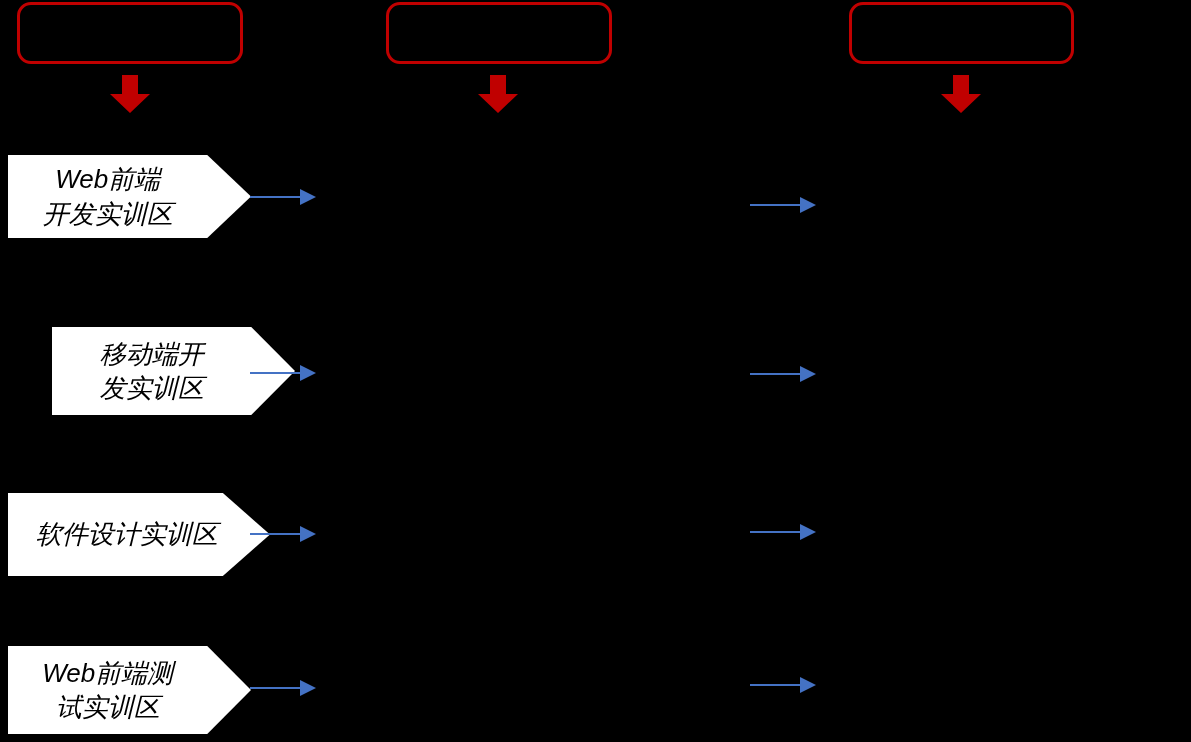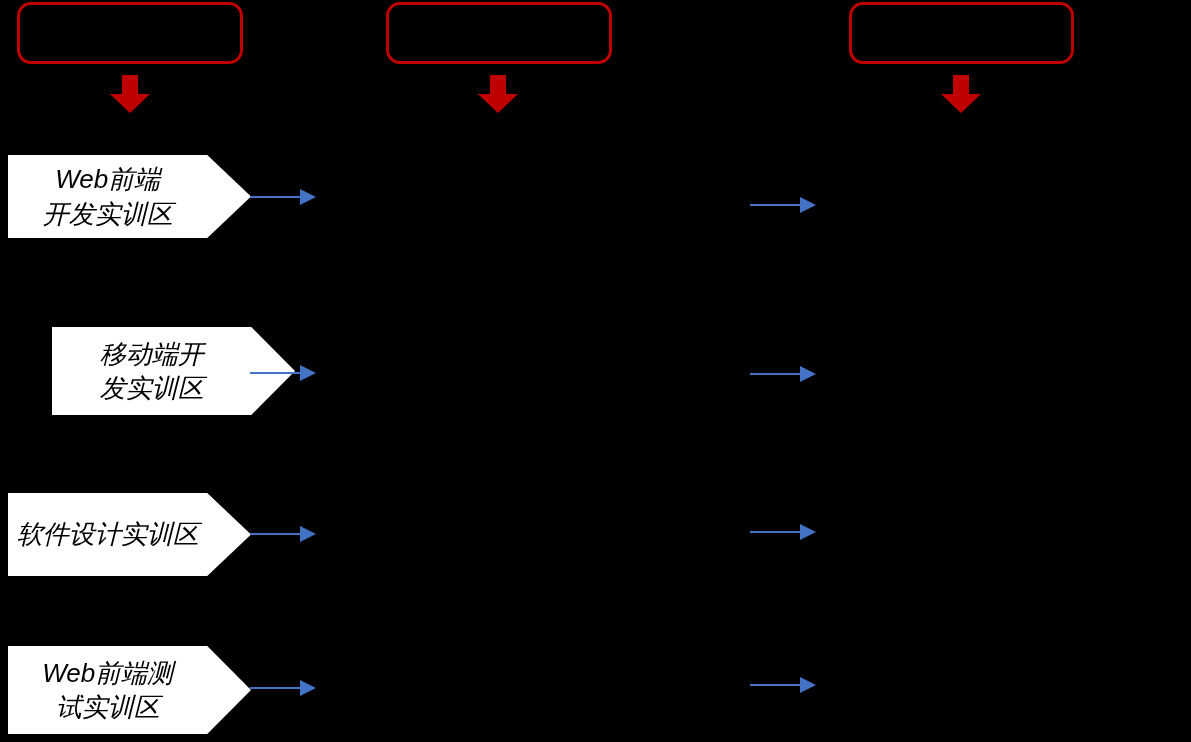--- a/index.html
+++ b/index.html
@@ -156,21 +156,21 @@
       <polygon points="50,3 66,11 50,19" fill="#4472c4"></polygon>
     </svg>
   </div>
   <div class="hidden-block" style="left:330px; top:322px; width:400px; height:95px;">
     <span></span>
   </div>
   <div class="hidden-block" style="left:830px; top:322px; width:355px; height:95px;">
     <span></span>
   </div>
 
-  <div class="pentagon" style="left:8px; top:493px; width:243px; height:83px;">
+  <div class="pentagon" style="left:8px; top:493px; width:243px; height:83px;padding-left:19px;">
     <span class="pentagon-label">软件设计实训区</span>
   </div>
   <div class="blue-arrow" style="left:250px; top:523px; width:66px;">
     <svg width="66" height="22" viewBox="0 0 66 22" aria-hidden="true">
       <line x1="0" y1="11" x2="52" y2="11" stroke="#4472c4" stroke-width="2"></line>
       <polygon points="50,3 66,11 50,19" fill="#4472c4"></polygon>
     </svg>
   </div>
   <div class="blue-arrow" style="left:750px; top:521px; width:66px;">
     <svg width="66" height="22" viewBox="0 0 66 22" aria-hidden="true">

